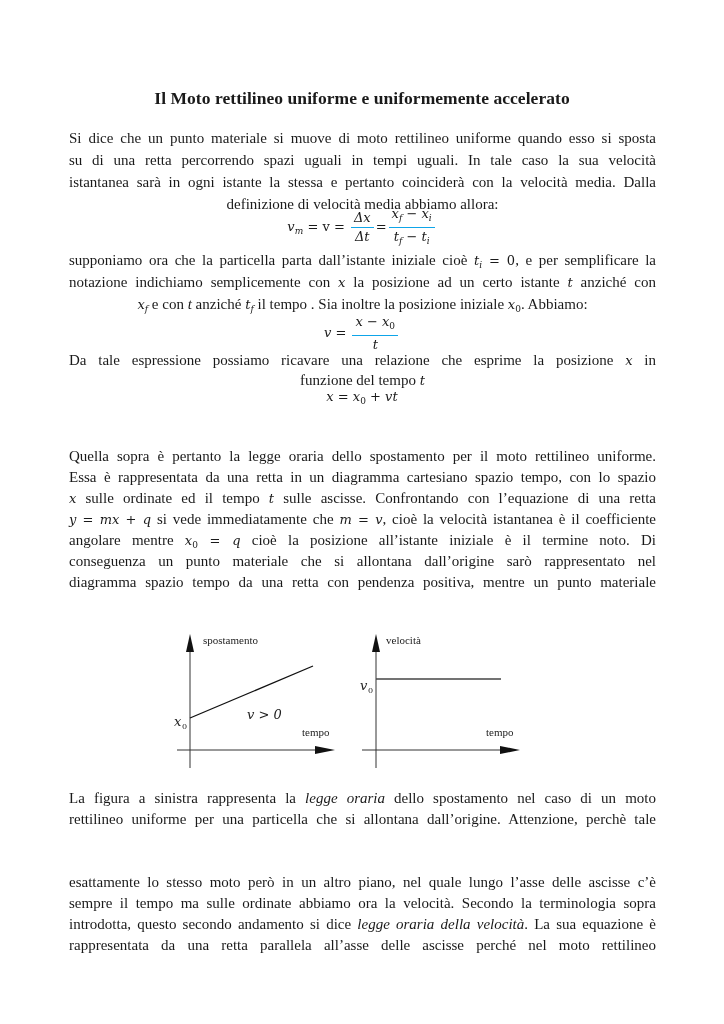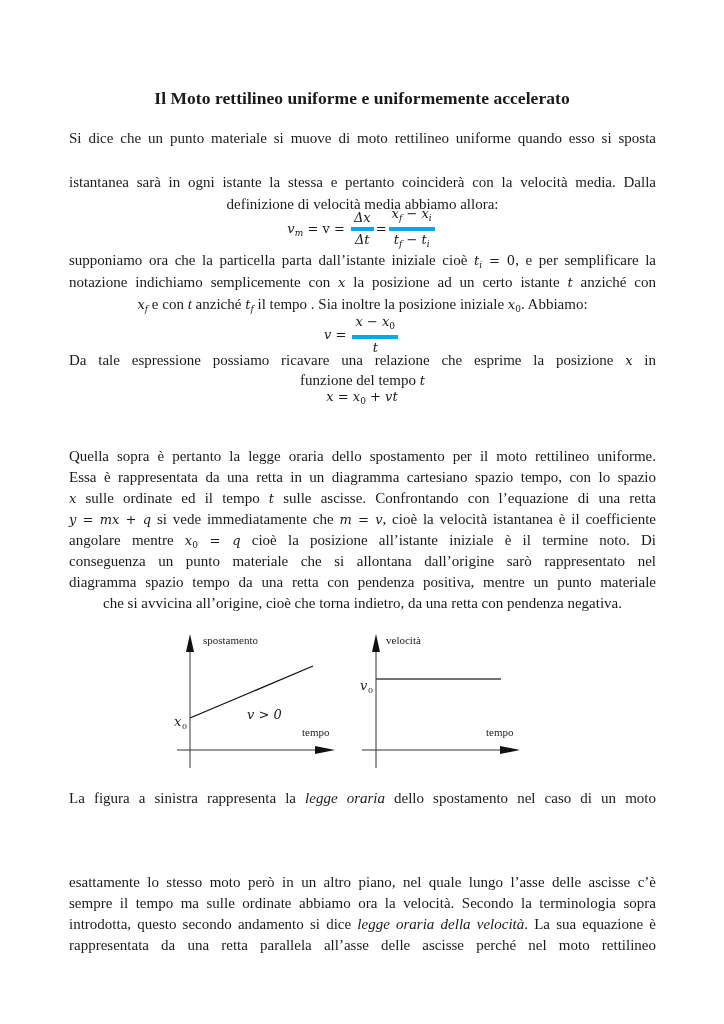--- a/index.html
+++ b/index.html
@@ -20,36 +20,37 @@
   .just { text-align: justify; text-align-last: justify; }
   .m { font-family: "DejaVu Serif", serif; font-style: italic; font-size: 13px; }
   .mr { font-family: "DejaVu Serif", serif; font-size: 13px; }
   .sub { font-size: 9px; vertical-align: -3px; font-style: italic; font-family: "DejaVu Serif", serif; }
   .subr { font-size: 9px; vertical-align: -3px; font-family: "DejaVu Serif", serif; }
   .eq {
     position: absolute; left: 0; width: 724px; text-align: center;
     font-family: "DejaVu Serif", serif; font-size: 13px;
   }
   .frac { display: inline-block; vertical-align: middle; text-align: center; margin: 0 2px; }
-  .frac .num { display: block; padding: 0 3px 1px 3px; border-bottom: 4px solid #0ea5e9; line-height: 16px; }
+  .frac .num { display: block; padding: 0 3px 1px 3px; border-bottom: 1px solid #0ea5e9; line-height: 16px; }
   .frac .den { display: block; padding: 1px 3px 0 3px; line-height: 16px; }
   .it { font-style: italic; }
   .graph { position: absolute; }
   .glabel { font-family: "Liberation Serif", serif; font-size: 11px; fill: #222; }
   .gmath { font-family: "DejaVu Serif", serif; font-style: italic; font-size: 13px; fill: #222; }
   .gsub { font-family: "DejaVu Serif", serif; font-size: 8px; fill: #222; }
 </style>
 </head>
 <body>
 
 <div class="page">
 
   <div class="title">Il Moto rettilineo uniforme e uniformemente accelerato</div>
 
   <div class="line just" style="top:128px">Si dice che un punto materiale si muove di moto rettilineo uniforme quando esso si sposta</div>
+  <div class="line just" style="top:150px">su di una retta percorrendo spazi uguali in tempi uguali. In tale caso la sua velocità</div>
   <div class="line just" style="top:172px">istantanea sarà in ogni istante la stessa e pertanto coinciderà con la velocità media. Dalla</div>
   <div class="line" style="top:194px">definizione di velocità media abbiamo allora:</div>
 
   <div class="eq" style="top:206px">
     <span class="it">v</span><span class="sub">m</span>
     <span>= v =</span>
     <span class="frac">
       <span class="num it">Δx</span>
       <span class="den it">Δt</span>
     </span>=<span class="frac">
@@ -77,21 +78,20 @@
     <span class="it">x = x</span><span class="subr">0</span><span class="it"> + vt</span>
   </div>
 
   <div class="line just" style="top:446px">Quella sopra è pertanto la legge oraria dello spostamento per il moto rettilineo uniforme.</div>
   <div class="line just" style="top:467px">Essa è rappresentata da una retta in un diagramma cartesiano spazio tempo, con lo spazio</div>
   <div class="line just" style="top:488px"><span class="m">x</span><span> sulle ordinate ed il tempo </span><span class="m">t</span><span> sulle ascisse. Confrontando con l’equazione di una retta</span></div>
   <div class="line just" style="top:509px"><span class="m">y = mx + q</span><span> si vede immediatamente che </span><span class="m">m = v</span><span>, cioè la velocità istantanea è il coefficiente</span></div>
   <div class="line just" style="top:530px"><span>angolare mentre </span><span class="m">x</span><span class="subr">0</span><span class="m"> = q</span><span> cioè la posizione all’istante iniziale è il termine noto. Di</span></div>
   <div class="line just" style="top:551px">conseguenza un punto materiale che si allontana dall’origine sarò rappresentato nel</div>
   <div class="line just" style="top:572px">diagramma spazio tempo da una retta con pendenza positiva, mentre un punto materiale</div>
-  <div class="line" style="top:593px">che si avvicina all’origine, cioè che torna indietro, da una retta con pendenza negativa.</div>
 
   <svg class="graph" style="left:165px; top:628px" width="180" height="145" viewBox="0 0 180 145">
     <line x1="25" y1="14" x2="25" y2="140" stroke="#333" stroke-width="1"></line>
     <polygon points="21,24 25,6 29,24" fill="#111"></polygon>
     <line x1="12" y1="122" x2="160" y2="122" stroke="#333" stroke-width="1"></line>
     <polygon points="150,118 170,122 150,126" fill="#111"></polygon>
     <line x1="25" y1="90" x2="148" y2="38" stroke="#111" stroke-width="1.3"></line>
     <text class="glabel" x="38" y="16">spostamento</text>
     <text class="glabel" x="137" y="108">tempo</text>
     <text class="gmath" x="9" y="98">x</text>
@@ -105,18 +105,19 @@
     <line x1="12" y1="122" x2="160" y2="122" stroke="#333" stroke-width="1"></line>
     <polygon points="150,118 170,122 150,126" fill="#111"></polygon>
     <line x1="26" y1="51" x2="151" y2="51" stroke="#444" stroke-width="1.3"></line>
     <text class="glabel" x="36" y="16">velocità</text>
     <text class="glabel" x="136" y="108">tempo</text>
     <text class="gmath" x="10" y="62">v</text>
     <text class="gsub" x="18" y="65">0</text>
   </svg>
 
   <div class="line just" style="top:788px"><span>La figura a sinistra rappresenta la </span><em>legge oraria</em><span> dello spostamento nel caso di un moto</span></div>
+  <div class="line just" style="top:809px">rettilineo uniforme per una particella che si allontana dall’origine. Attenzione, perchè tale</div>
   <div class="line just" style="top:872px">esattamente lo stesso moto però in un altro piano, nel quale lungo l’asse delle ascisse c’è</div>
   <div class="line just" style="top:893px">sempre il tempo ma sulle ordinate abbiamo ora la velocità. Secondo la terminologia sopra</div>
   <div class="line just" style="top:914px"><span>introdotta, questo secondo andamento si dice  </span><em>legge oraria della velocità</em><span>. La sua equazione è</span></div>
   <div class="line just" style="top:935px">rappresentata da una retta parallela all’asse delle ascisse perché nel moto rettilineo</div>
 
 </div>
 
 </body></html>

